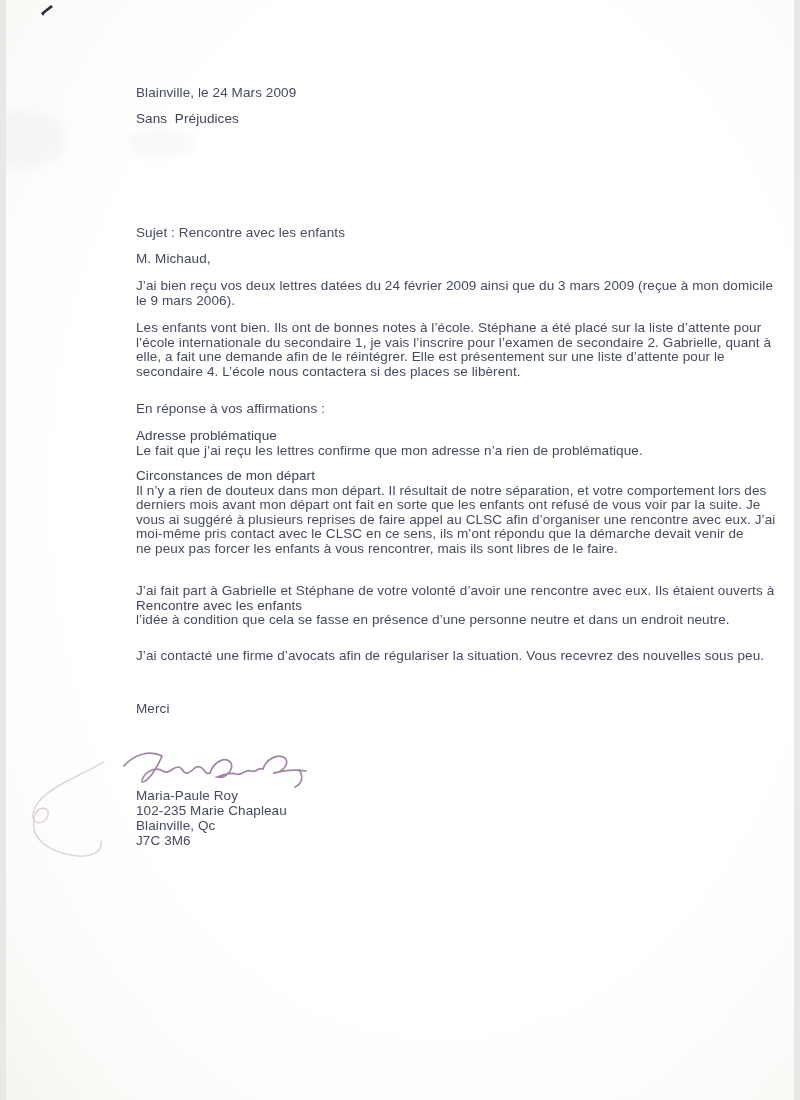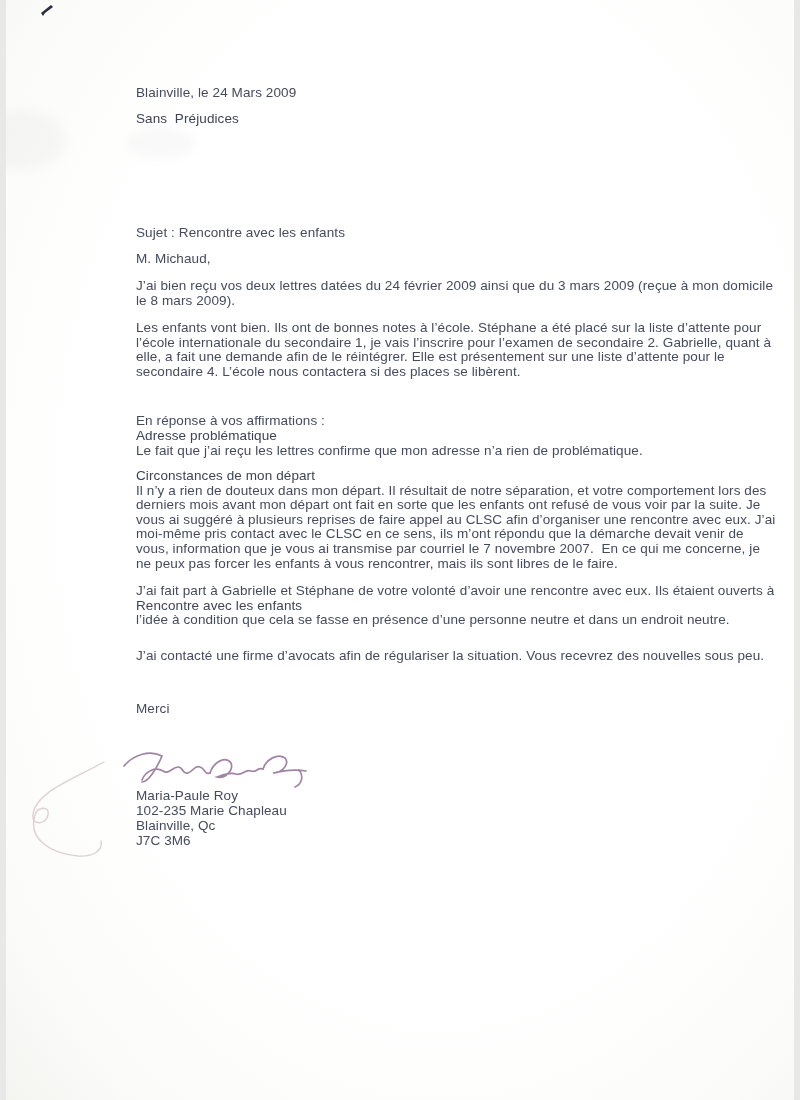--- a/index.html
+++ b/index.html
@@ -63,46 +63,45 @@
   <div class="block" style="top:226px;text-align:center;">
     <div class="line">Sujet : Rencontre avec les enfants</div>
   </div>
 
   <div class="block" style="top:252px;">
     <div class="line">M. Michaud,</div>
   </div>
 
   <div class="block" style="top:279px;">
     <div class="line">J’ai bien reçu vos deux lettres datées du 24 février 2009 ainsi que du 3 mars 2009 (reçue à mon domicile</div>
-    <div class="line">le 8 mars 2009).</div>
+    <div class="line">le 9 mars 2006).</div>
   </div>
 
   <div class="block" style="top:321px;">
     <div class="line">Les enfants vont bien. Ils ont de bonnes notes à l’école. Stéphane a été placé sur la liste d’attente pour</div>
     <div class="line">l’école internationale du secondaire 1, je vais l’inscrire pour l’examen de secondaire 2. Gabrielle, quant à</div>
     <div class="line">elle, a fait une demande afin de le réintégrer. Elle est présentement sur une liste d’attente pour le</div>
     <div class="line">secondaire 4. L’école nous contactera si des places se libèrent.</div>
   </div>
 
-  <div class="block" style="top:414px;">
+  <div class="block" style="top:402px;">
     <div class="line">En réponse à vos affirmations :</div>
   </div>
 
   <div class="block" style="top:429px;">
     <div class="line heading">Adresse problématique</div>
     <div class="line">Le fait que j’ai reçu les lettres confirme que mon adresse n’a rien de problématique.</div>
   </div>
 
   <div class="block" style="top:469px;">
     <div class="line heading">Circonstances de mon départ</div>
     <div class="line">Il n’y a rien de douteux dans mon départ. Il résultait de notre séparation, et votre comportement lors des</div>
     <div class="line">derniers mois avant mon départ ont fait en sorte que les enfants ont refusé de vous voir par la suite. Je</div>
     <div class="line">vous ai suggéré à plusieurs reprises de faire appel au CLSC afin d’organiser une rencontre avec eux. J’ai</div>
     <div class="line">moi-même pris contact avec le CLSC en ce sens, ils m’ont répondu que la démarche devait venir de</div>
-    <div class="line">vous, information que je vous ai transmise par courriel le 7 novembre 2007.  En ce qui me concerne, je</div>
     <div class="line">ne peux pas forcer les enfants à vous rencontrer, mais ils sont libres de le faire.</div>
   </div>
 
   <div class="block" style="top:584px;">
     <div class="line">J’ai fait part à Gabrielle et Stéphane de votre volonté d’avoir une rencontre avec eux. Ils étaient ouverts à</div>
     <div class="line heading">Rencontre avec les enfants</div>
     <div class="line">l’idée à condition que cela se fasse en présence d’une personne neutre et dans un endroit neutre.</div>
   </div>
 
   <div class="block" style="top:649px;">

